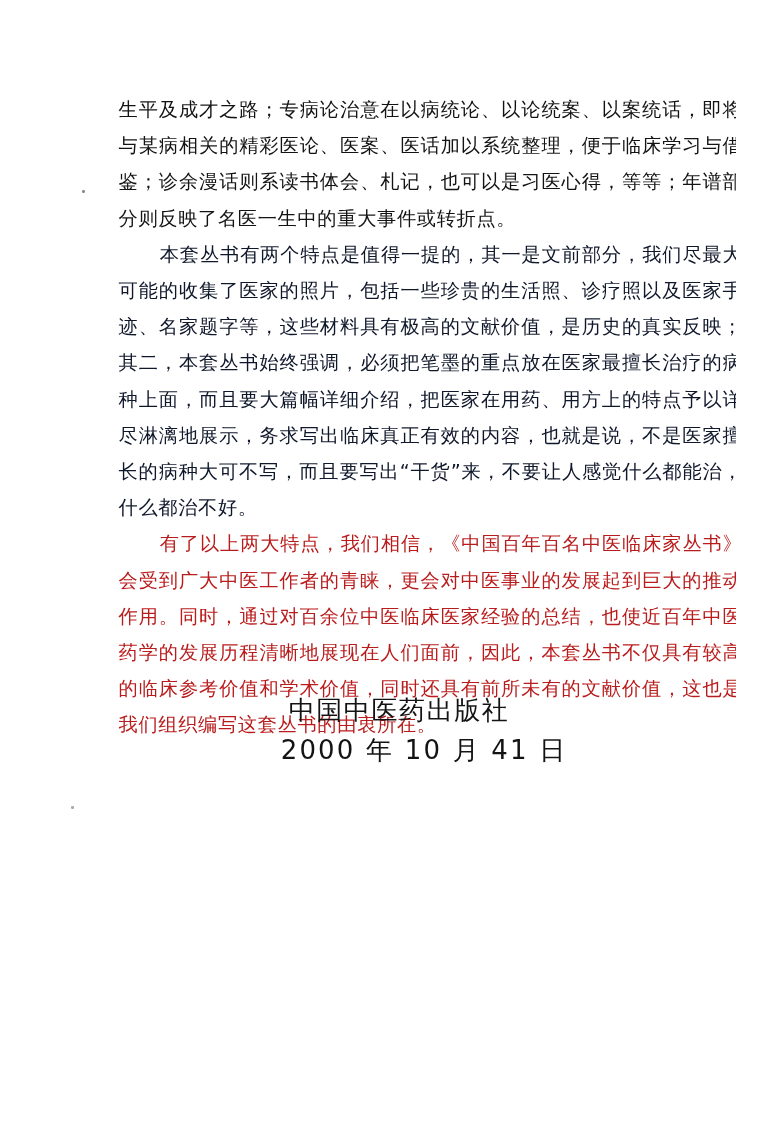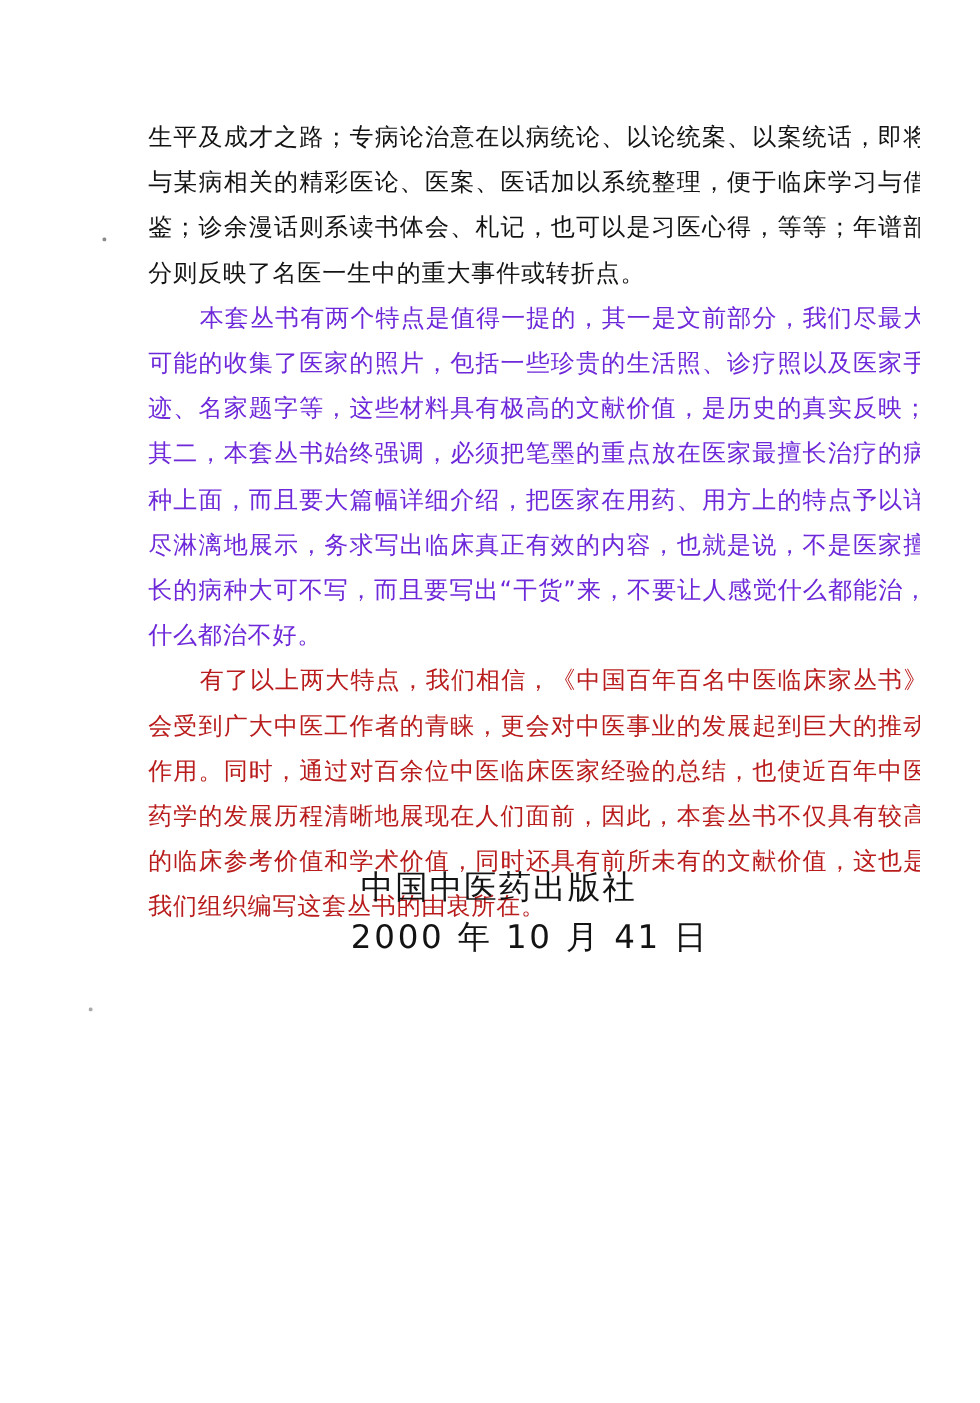--- a/index.html
+++ b/index.html
@@ -83,21 +83,21 @@
     pointer-events: none;
   }
 </style>
 </head>
 <body>
 
 <div id="page" style="background: rgb(255, 255, 255);">
 
   <div class="text-block">
     <p class="para" style="color: rgb(19, 19, 19);">生平及成才之路；专病论治意在以病统论、以论统案、以案统话，即将与某病相关的精彩医论、医案、医话加以系统整理，便于临床学习与借鉴；诊余漫话则系读书体会、札记，也可以是习医心得，等等；年谱部分则反映了名医一生中的重大事件或转折点。</p>
-    <p class="para indent" style="color: #6d28d9;">本套丛书有两个特点是值得一提的，其一是文前部分，我们尽最大可能的收集了医家的照片，包括一些珍贵的生活照、诊疗照以及医家手迹、名家题字等，这些材料具有极高的文献价值，是历史的真实反映；其二，本套丛书始终强调，必须把笔墨的重点放在医家最擅长治疗的病种上面，而且要大篇幅详细介绍，把医家在用药、用方上的特点予以详尽淋漓地展示，务求写出临床真正有效的内容，也就是说，不是医家擅长的病种大可不写，而且要写出“干货”来，不要让人感觉什么都能治，什么都治不好。</p>
+    <p class="para indent" style="color: #0f172a;">本套丛书有两个特点是值得一提的，其一是文前部分，我们尽最大可能的收集了医家的照片，包括一些珍贵的生活照、诊疗照以及医家手迹、名家题字等，这些材料具有极高的文献价值，是历史的真实反映；其二，本套丛书始终强调，必须把笔墨的重点放在医家最擅长治疗的病种上面，而且要大篇幅详细介绍，把医家在用药、用方上的特点予以详尽淋漓地展示，务求写出临床真正有效的内容，也就是说，不是医家擅长的病种大可不写，而且要写出“干货”来，不要让人感觉什么都能治，什么都治不好。</p>
     <p class="para indent" style="color: #b91c1c;">有了以上两大特点，我们相信，《中国百年百名中医临床家丛书》会受到广大中医工作者的青睐，更会对中医事业的发展起到巨大的推动作用。同时，通过对百余位中医临床医家经验的总结，也使近百年中医药学的发展历程清晰地展现在人们面前，因此，本套丛书不仅具有较高的临床参考价值和学术价值，同时还具有前所未有的文献价值，这也是我们组织编写这套丛书的由衷所在。</p>
   </div>
 
   <div class="signature">
     <div class="sig-line publisher" style="color: rgb(19, 19, 19);">中国中医药出版社</div>
     <div class="sig-line date" style="color: rgb(19, 19, 19);">2000 年 10 月 41 日</div>
   </div>
 
   <div id="artifact-layer">
       <div class="speck" style="left: 33px; top: 190px; width: 3px; height: 3px; opacity: 0.55;"></div>

